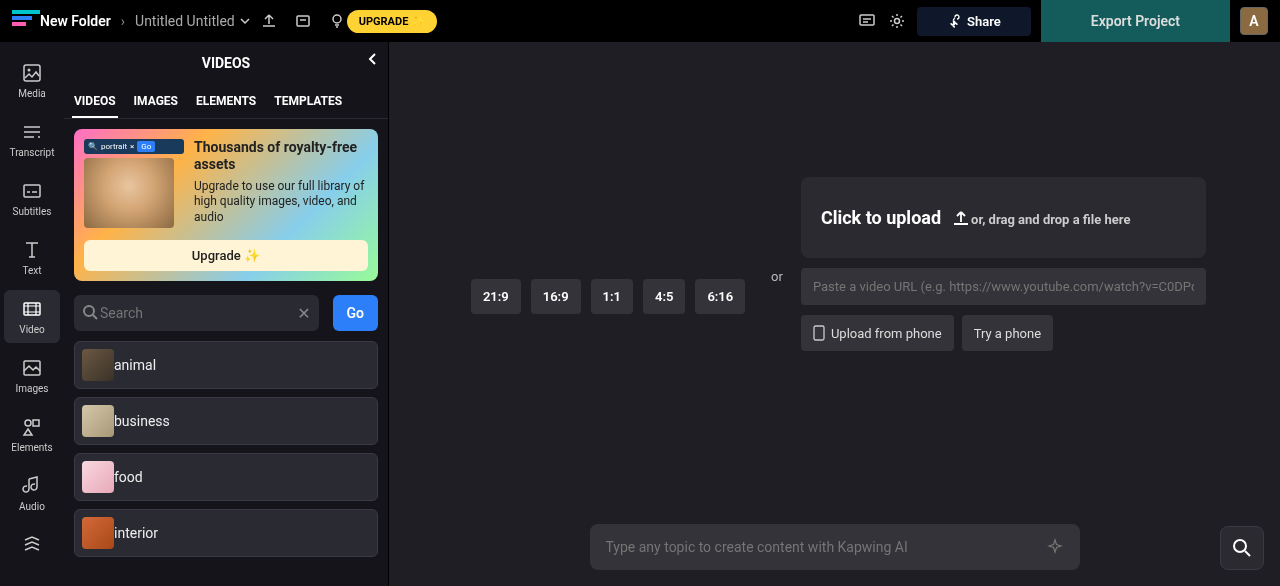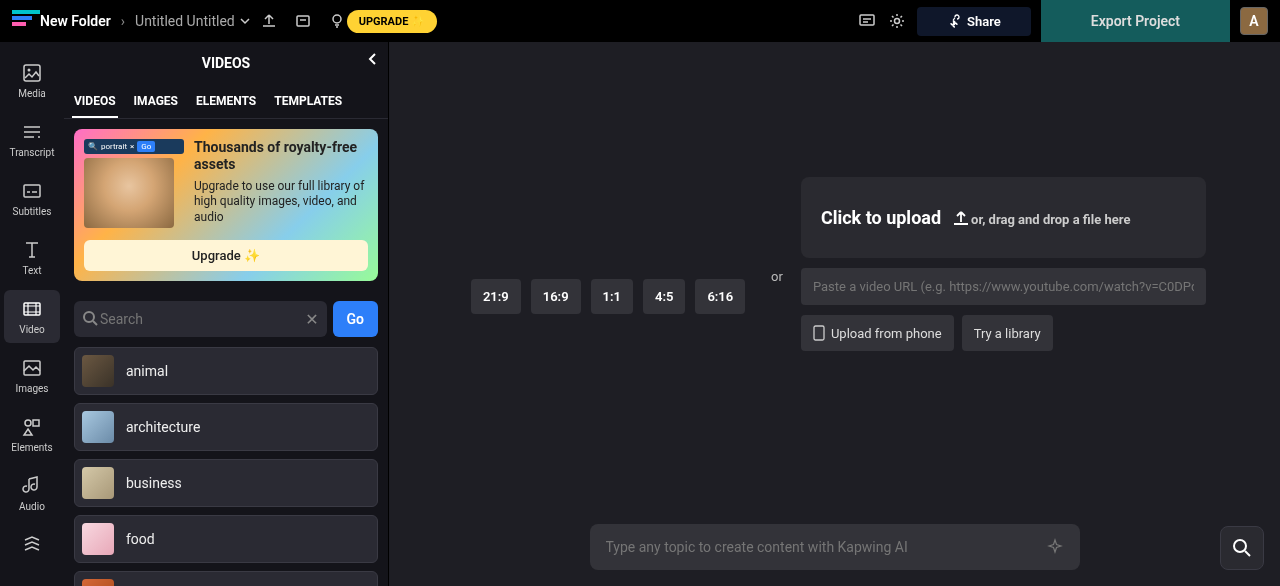--- a/index.html
+++ b/index.html
@@ -36,26 +36,26 @@
 .promo{background:linear-gradient(135deg,#ff6ec7 0%,#ffb347 30%,#87ceeb 70%,#98fb98 100%);border-radius:8px;padding:10px;display:flex;flex-direction:column}
 .promo-top{display:flex;gap:10px}
 .promo-left{width:100px;display:flex;flex-direction:column}
 .promo-search{display:flex;align-items:center;background:#1a3a5c;border-radius:3px;padding:2px 4px;font-size:8px;gap:3px}
 .promo-search .go{background:#2d7ff9;color:#fff;padding:1px 4px;border-radius:2px;font-size:8px}
 .promo-face{width:90px;height:70px;background:radial-gradient(circle at 50% 40%,#e8c5a0 0%,#d4a574 40%,#8b6941 100%);border-radius:4px;margin-top:4px}
 .promo-text{flex:1;color:#222}
 .promo-text h3{font-size:14px;font-weight:700;line-height:1.2}
 .promo-text p{font-size:12px;margin-top:6px;line-height:1.3}
 .promo-btn{background:#fff5d6;color:#222;border:none;width:100%;padding:8px;margin-top:12px;border-radius:6px;font-size:13px;font-weight:500;cursor:pointer}
-.search-row{display:flex;gap:6px;margin-top:20px}
+.search-row{display:flex;gap:14px;margin-top:14px}
 .search-box{flex:1;background:#2a2a33;border-radius:6px;display:flex;align-items:center;padding:0 8px;height:36px}
 .search-box input{flex:1;background:none;border:none;color:#aaa;font-size:14px;outline:none}
 .go-btn{background:#2d7ff9;color:#fff;border:none;padding:0 14px;border-radius:6px;font-size:14px;font-weight:600;cursor:pointer}
 .cat-list{margin-top:10px;display:flex;flex-direction:column;gap:8px}
-.cat{background:#2a2a33;border:1px solid #3a3a44;border-radius:6px;display:flex;align-items:center;gap:12px;padding:7px;cursor:pointer}
+.cat{background:#2a2a33;border:1px solid #3a3a44;border-radius:6px;display:flex;align-items:center;padding:7px;cursor:pointer}
 .cat-thumb{width:32px;height:32px;border-radius:4px;flex-shrink:0}
 .cat span{font-size:14px;color:#eee}
 .canvas{flex:1;background:#1e1e24;display:flex;flex-direction:column;align-items:center;position:relative}
 .canvas-content{display:flex;gap:18px;align-items:center;margin-top:200px}
 .left-area{display:flex;flex-direction:column;align-items:center;width:290px}
 .start-title{font-size:17px;font-weight:700;color:#fff;margin-bottom:40px}
 .ratios{display:flex;gap:10px}
 .ratio-btn{background:#333339;color:#fff;border:none;padding:10px 12px;border-radius:4px;font-size:13px;font-weight:600;cursor:pointer}
 .or-text{color:#bbb;font-size:13px;padding-bottom:40px}
 .upload-area{width:405px;display:flex;flex-direction:column;gap:10px}
@@ -244,24 +244,20 @@
           <span style="color:#888;cursor:pointer">✕</span>
         </div>
         <button class="go-btn">Go</button>
       </div>
       <div class="cat-list" id="cat-list">
           <div class="cat">
             <div class="cat-thumb" style="background:linear-gradient(135deg,#6b5842,#3a3228)"></div>
             <span>animal</span>
           </div>
           <div class="cat">
-            <div class="cat-thumb" style="background:linear-gradient(135deg,#a8c8e0,#6b8ba8)"></div>
-            <span>architecture</span>
-          </div>
-          <div class="cat">
             <div class="cat-thumb" style="background:linear-gradient(135deg,#d4c8a8,#a89878)"></div>
             <span>business</span>
           </div>
           <div class="cat">
             <div class="cat-thumb" style="background:linear-gradient(135deg,#f8d8e0,#e8a8b8)"></div>
             <span>food</span>
           </div>
           <div class="cat">
             <div class="cat-thumb" style="background:linear-gradient(135deg,#d46838,#a84818)"></div>
             <span>interior</span>
@@ -293,21 +289,21 @@
           <p>or, drag and drop a file here</p>
         </div>
         <input class="url-input" type="text" placeholder="Paste a video URL (e.g. https://www.youtube.com/watch?v=C0DPdy98" style="">
         <div class="import-row">
           <button class="import-btn">
             <svg width="12" height="16" viewBox="0 0 12 16">
                 <rect x="1" y="1" width="10" height="14" rx="1.5" stroke="#ccc" stroke-width="1.3" fill="none"></rect>
               </svg>
             <span>Upload from phone</span>
           </button>
-          <button class="import-btn">Try a library</button>
+          <button class="import-btn">Try a phone</button>
         </div>
       </div>
     </div>
     <div class="ai-bar">
       <input type="text" placeholder="Type any topic to create content with Kapwing AI" style="">
       <svg width="18" height="18" viewBox="0 0 18 18">
           <path d="M9 2l1.5 4.5L15 8l-4.5 1.5L9 14l-1.5-4.5L3 8l4.5-1.5z" stroke="#777" stroke-width="1.2" fill="none"></path>
         </svg>
     </div>
     <div class="search-fab">

